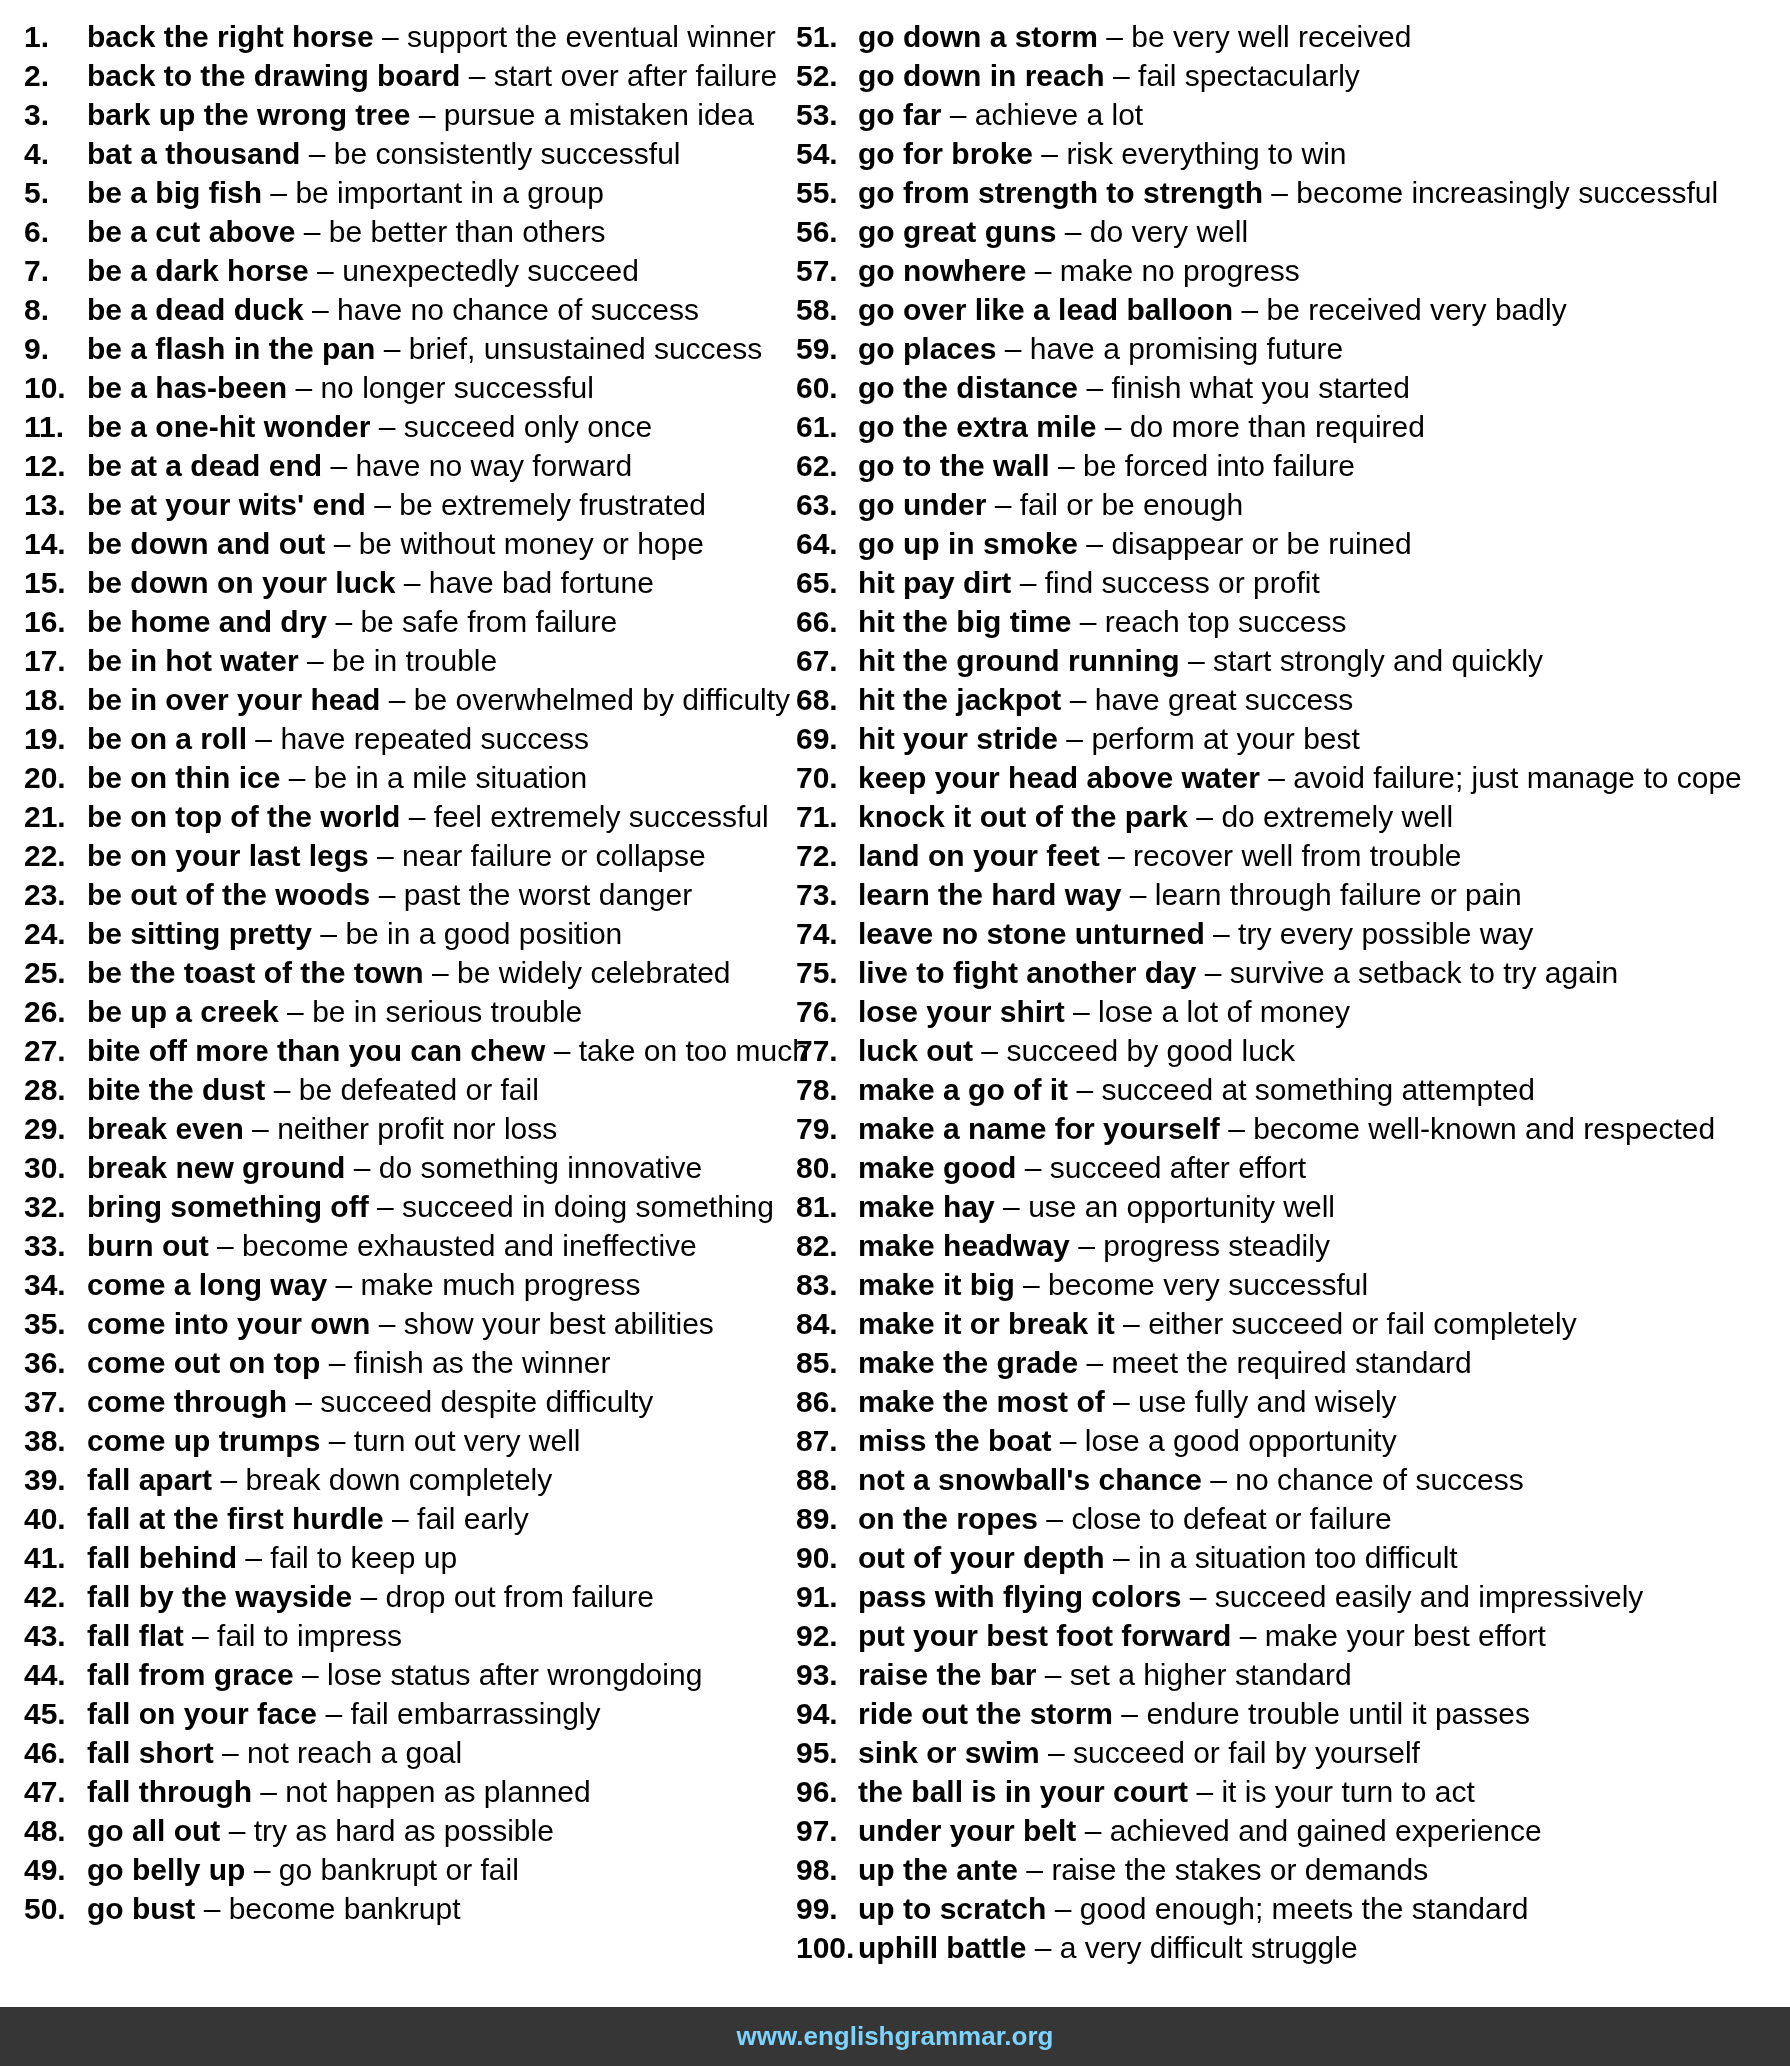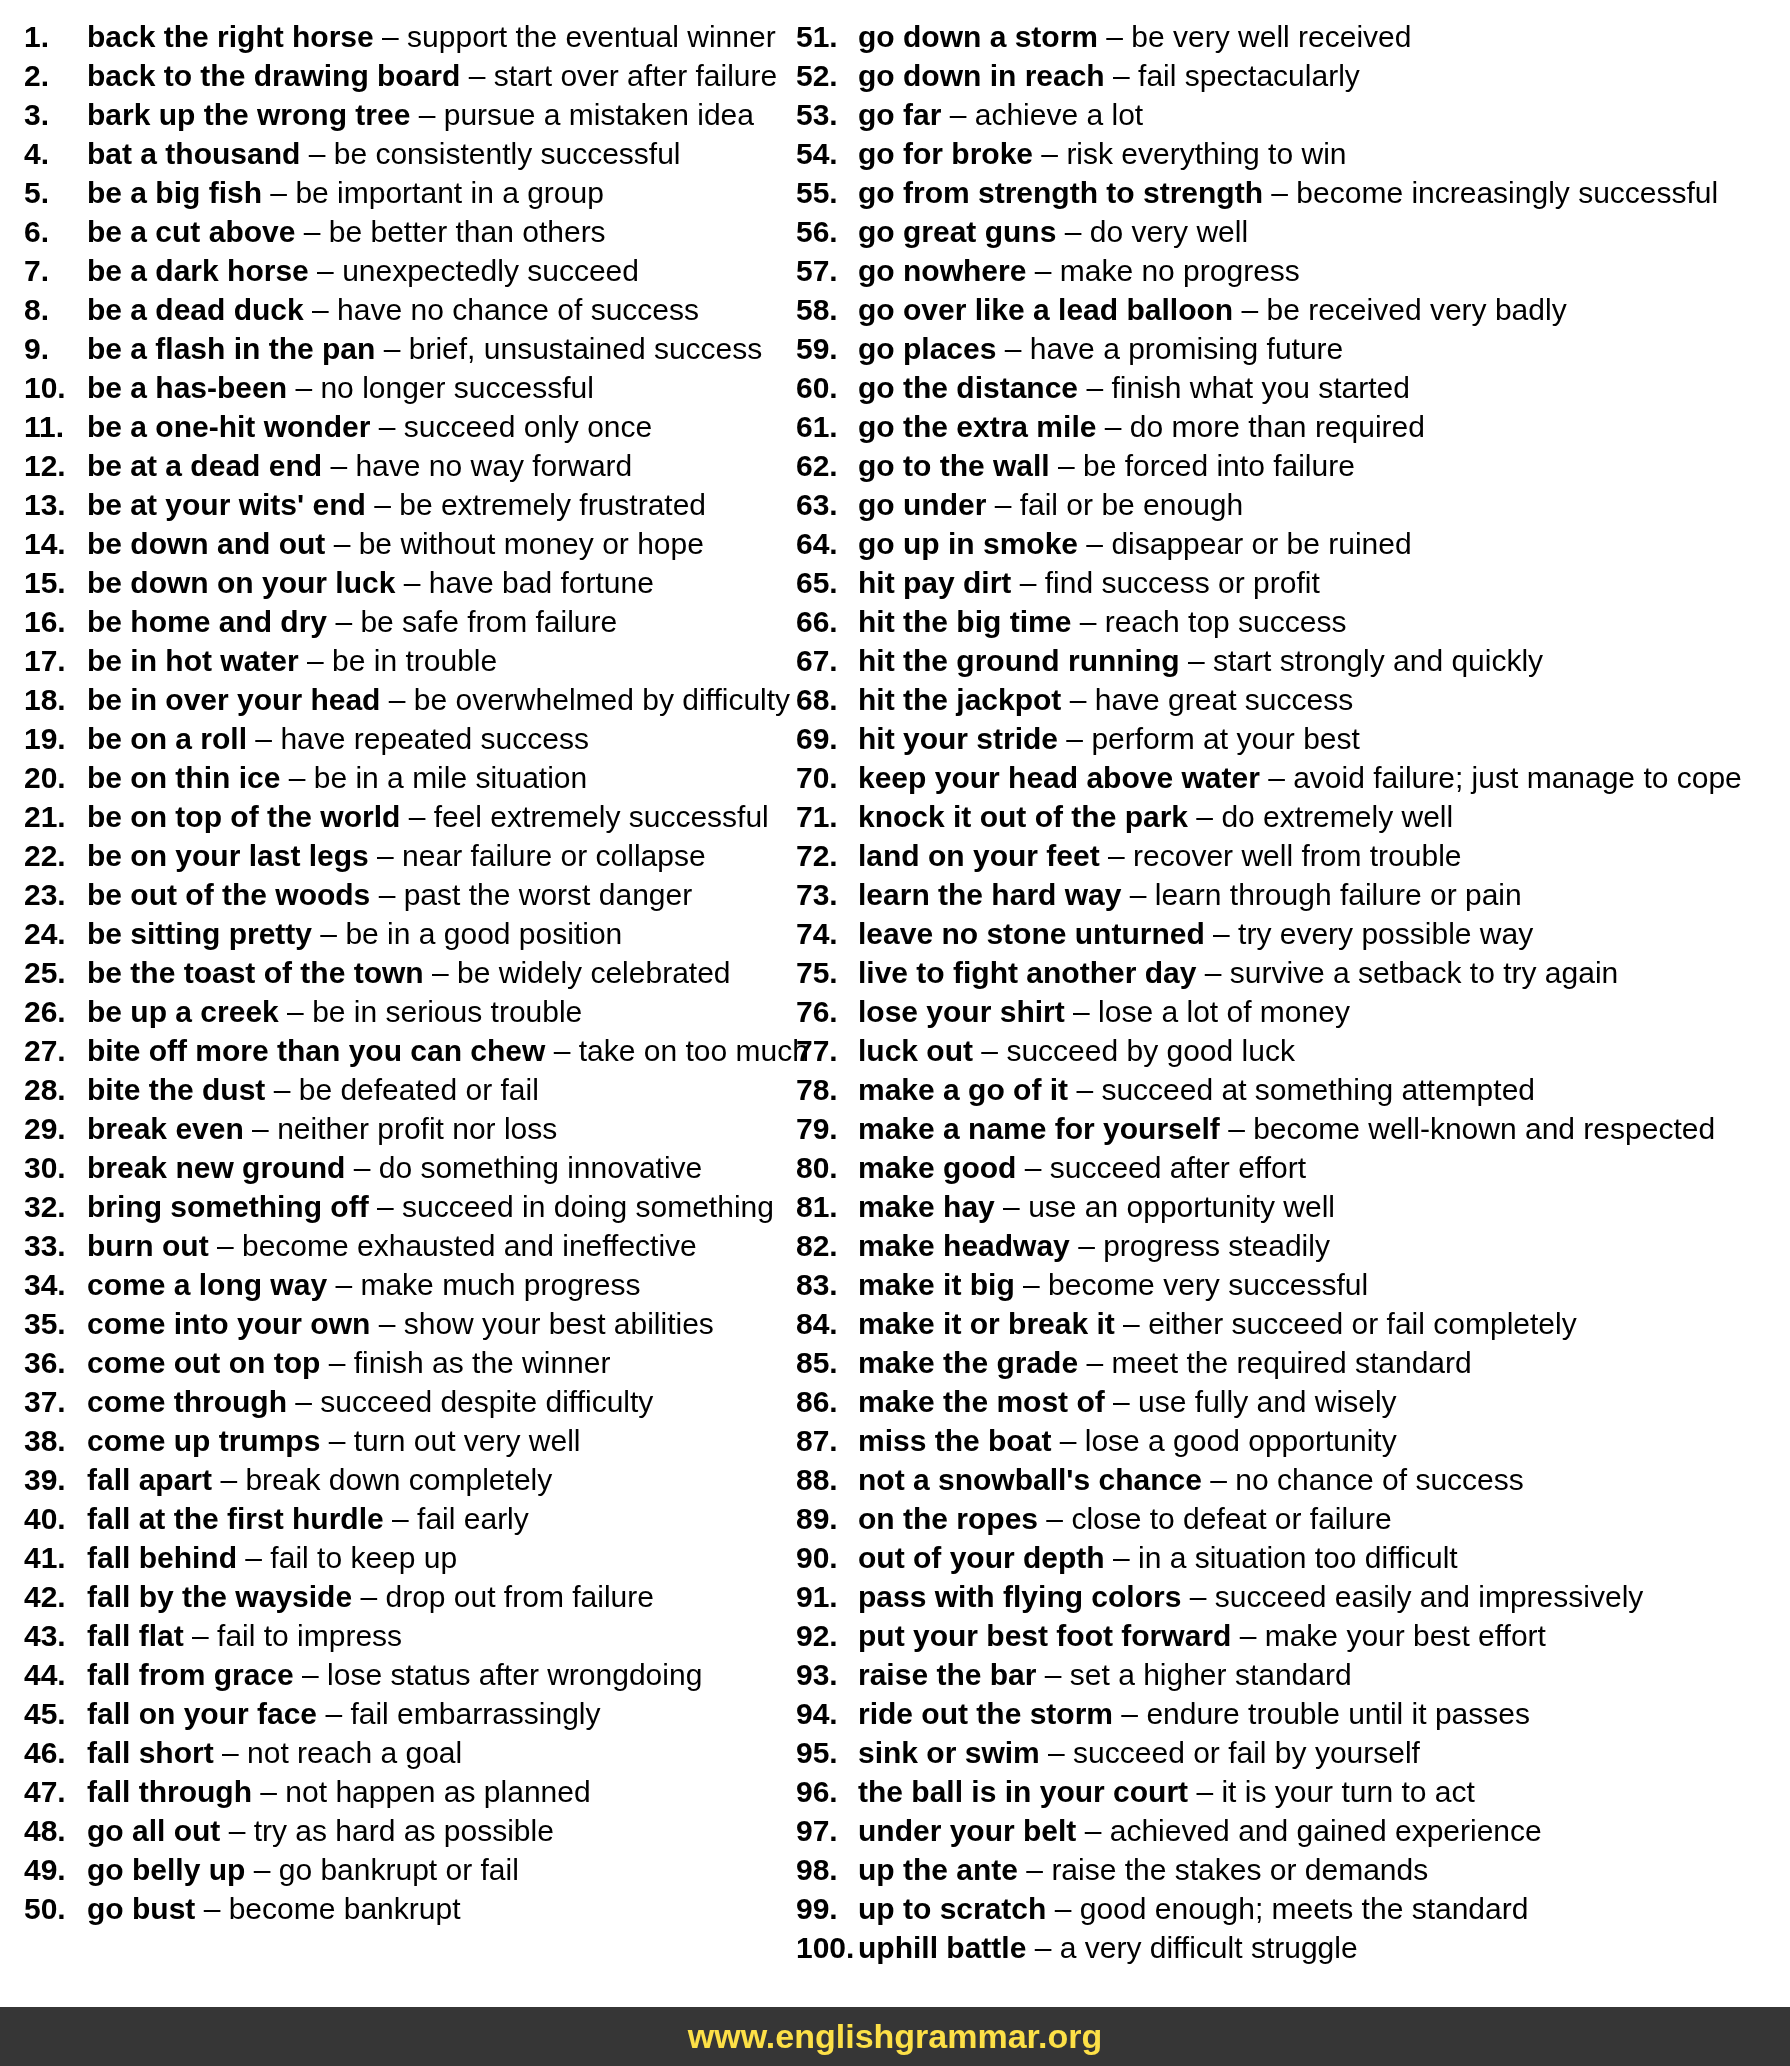--- a/index.html
+++ b/index.html
@@ -12,21 +12,21 @@
   .col-right { left: 796px; width: 947px; }
   .row { height: 39px; line-height: 39px; font-size: 30px; white-space: nowrap; position: relative; }
   .num { position: absolute; left: 0; top: 0; font-weight: bold; }
   .text { position: absolute; left: 63px; top: 0; }
   .col-right .text { left: 62px; }
   .term { font-weight: bold; }
   .footer {
     position: absolute; left: 0; top: 2007px; width: 1790px; height: 59px; background: #363636;
     display: flex; align-items: center; justify-content: center;
   }
-  .footer-text { color: #fde047; font-weight: bold; font-size: 34px; letter-spacing: 0px; }
+  .footer-text { color: #7dd3fc; font-weight: bold; font-size: 26px; letter-spacing: 0px; }
 </style>
 </head>
 <body>
 
 <div class="col col-left" id="col-left">
     <div class="row">
       <span class="num">1.</span>
       <span class="text"><span class="term">back the right horse</span><span class="sep"> – </span><span class="def">support the eventual winner</span></span>
     </div>
     <div class="row">

